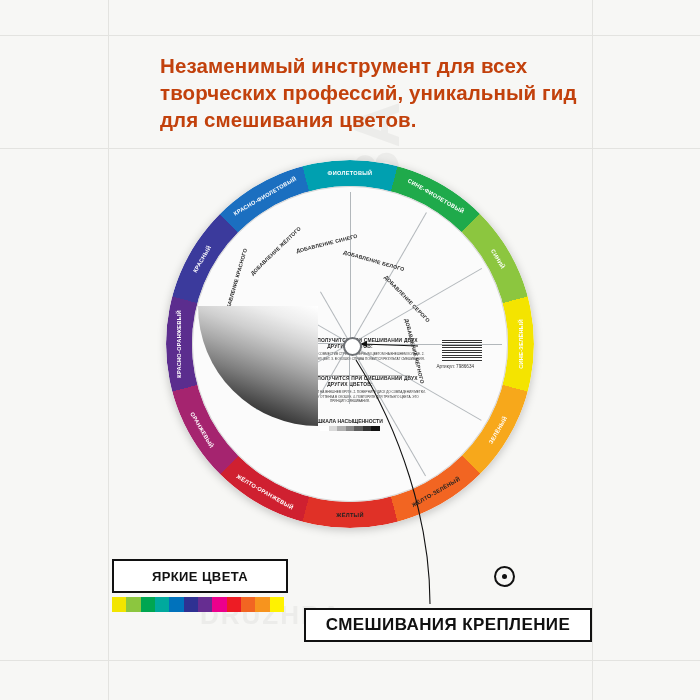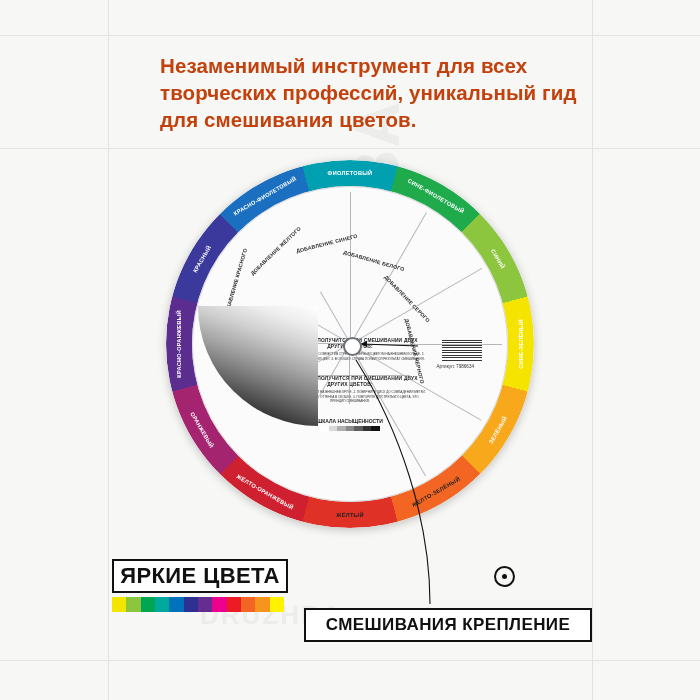--- a/index.html
+++ b/index.html
@@ -115,21 +115,21 @@
   .pointer-line{position:absolute;left:0;top:0;width:368px;height:368px;pointer-events:none;}
 
   
   .callout{
     position:absolute;
     background:#ffffff;border:2px solid #111;
     font-weight:700;color:#111;
     display:flex;align-items:center;justify-content:center;
     letter-spacing:.4px;
   }
-  .callout-bright{left:112px;top:559px;width:172px;height:30px;font-size:22px;}
+  .callout-bright{left:112px;top:559px;width:172px;height:30px;font-size:13px;}
   .callout-mount{left:304px;top:608px;width:284px;height:30px;font-size:17px;}
 
   .bright-strip{
     position:absolute;left:112px;top:597px;width:172px;height:15px;display:flex;
   }
   .bright-strip i{flex:1;}
 
   .mount-icon{
     position:absolute;left:494px;top:566px;width:17px;height:17px;
     border:2px solid #111;border-radius:50%;

